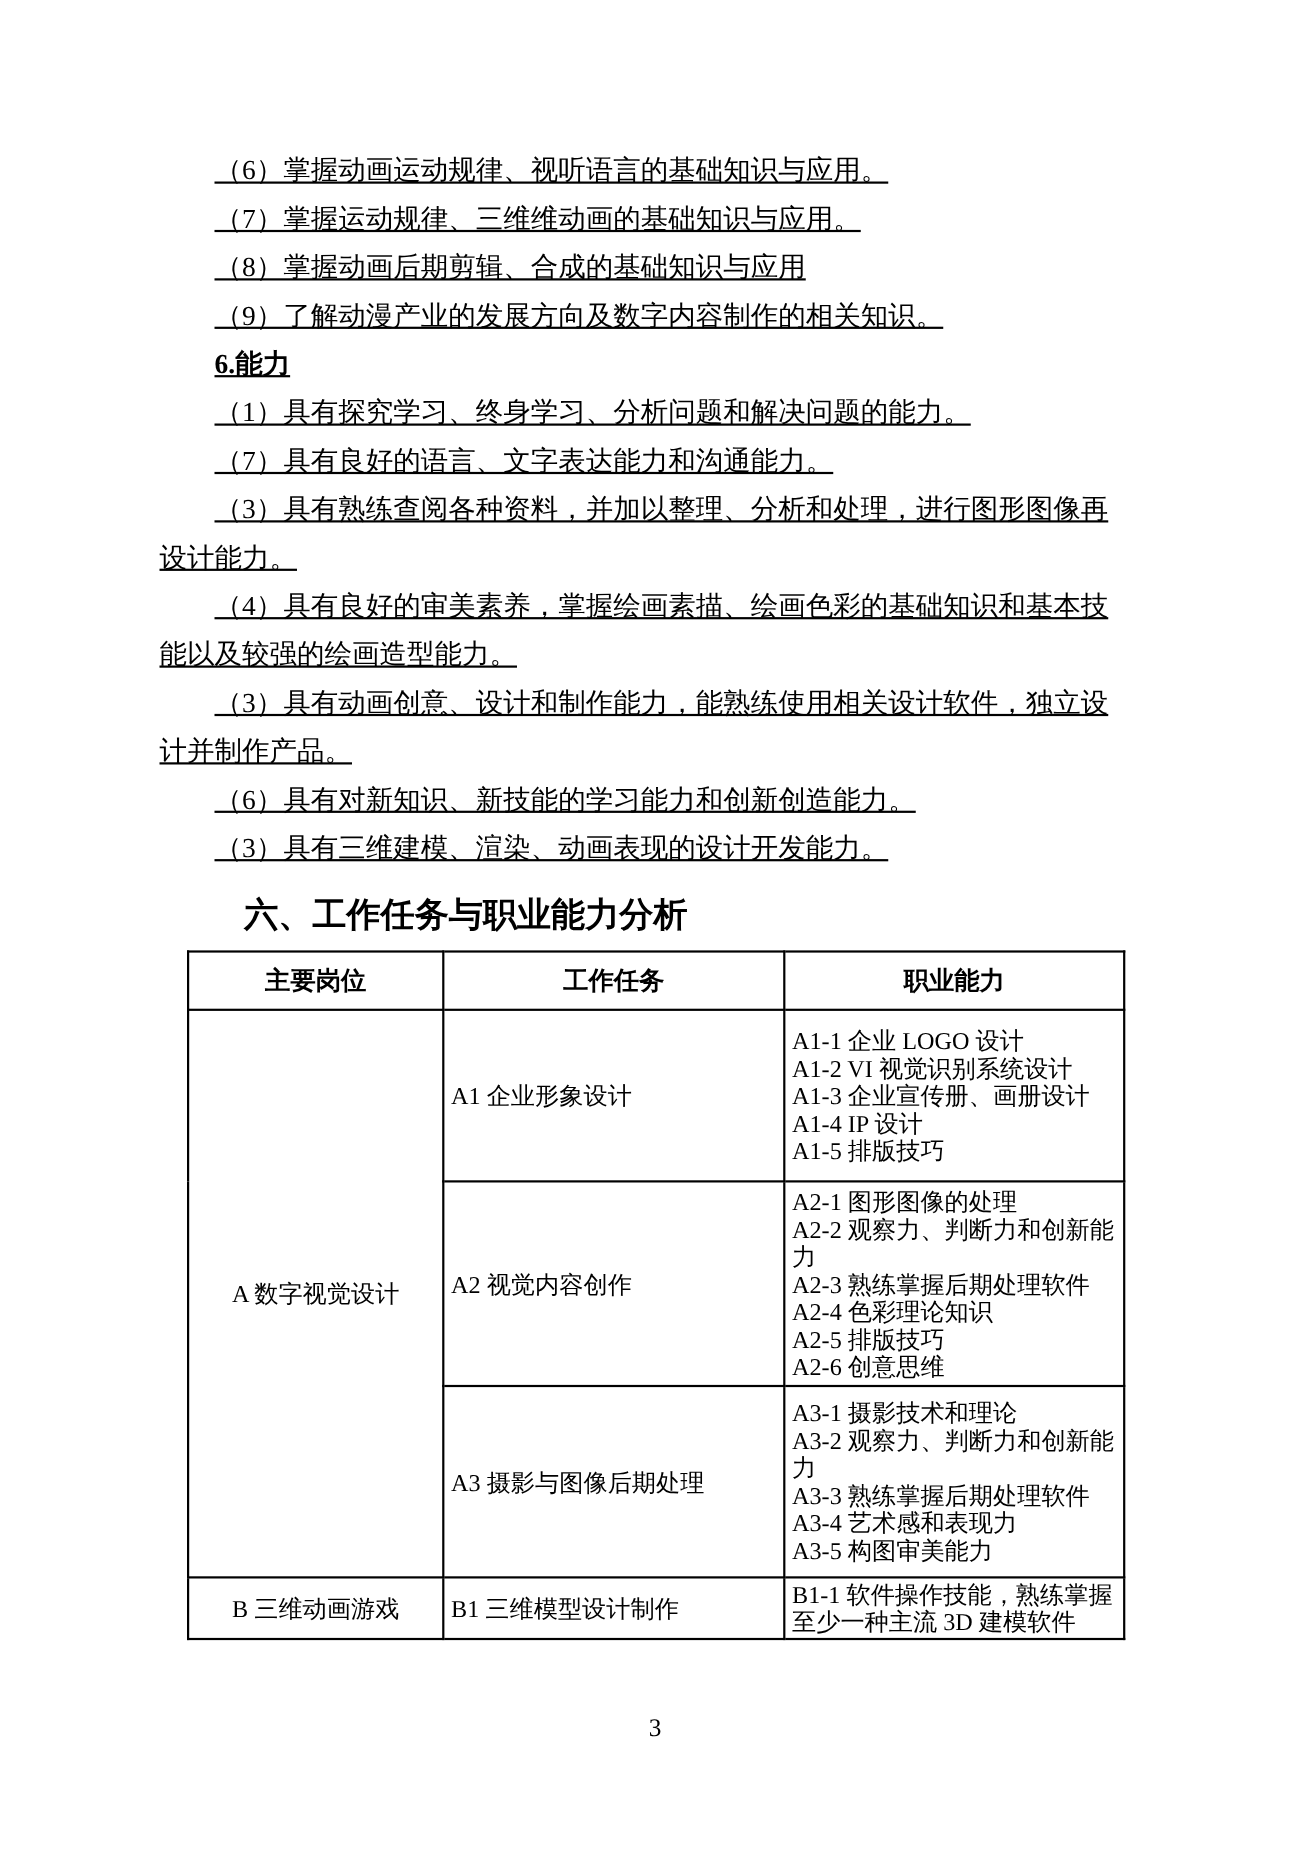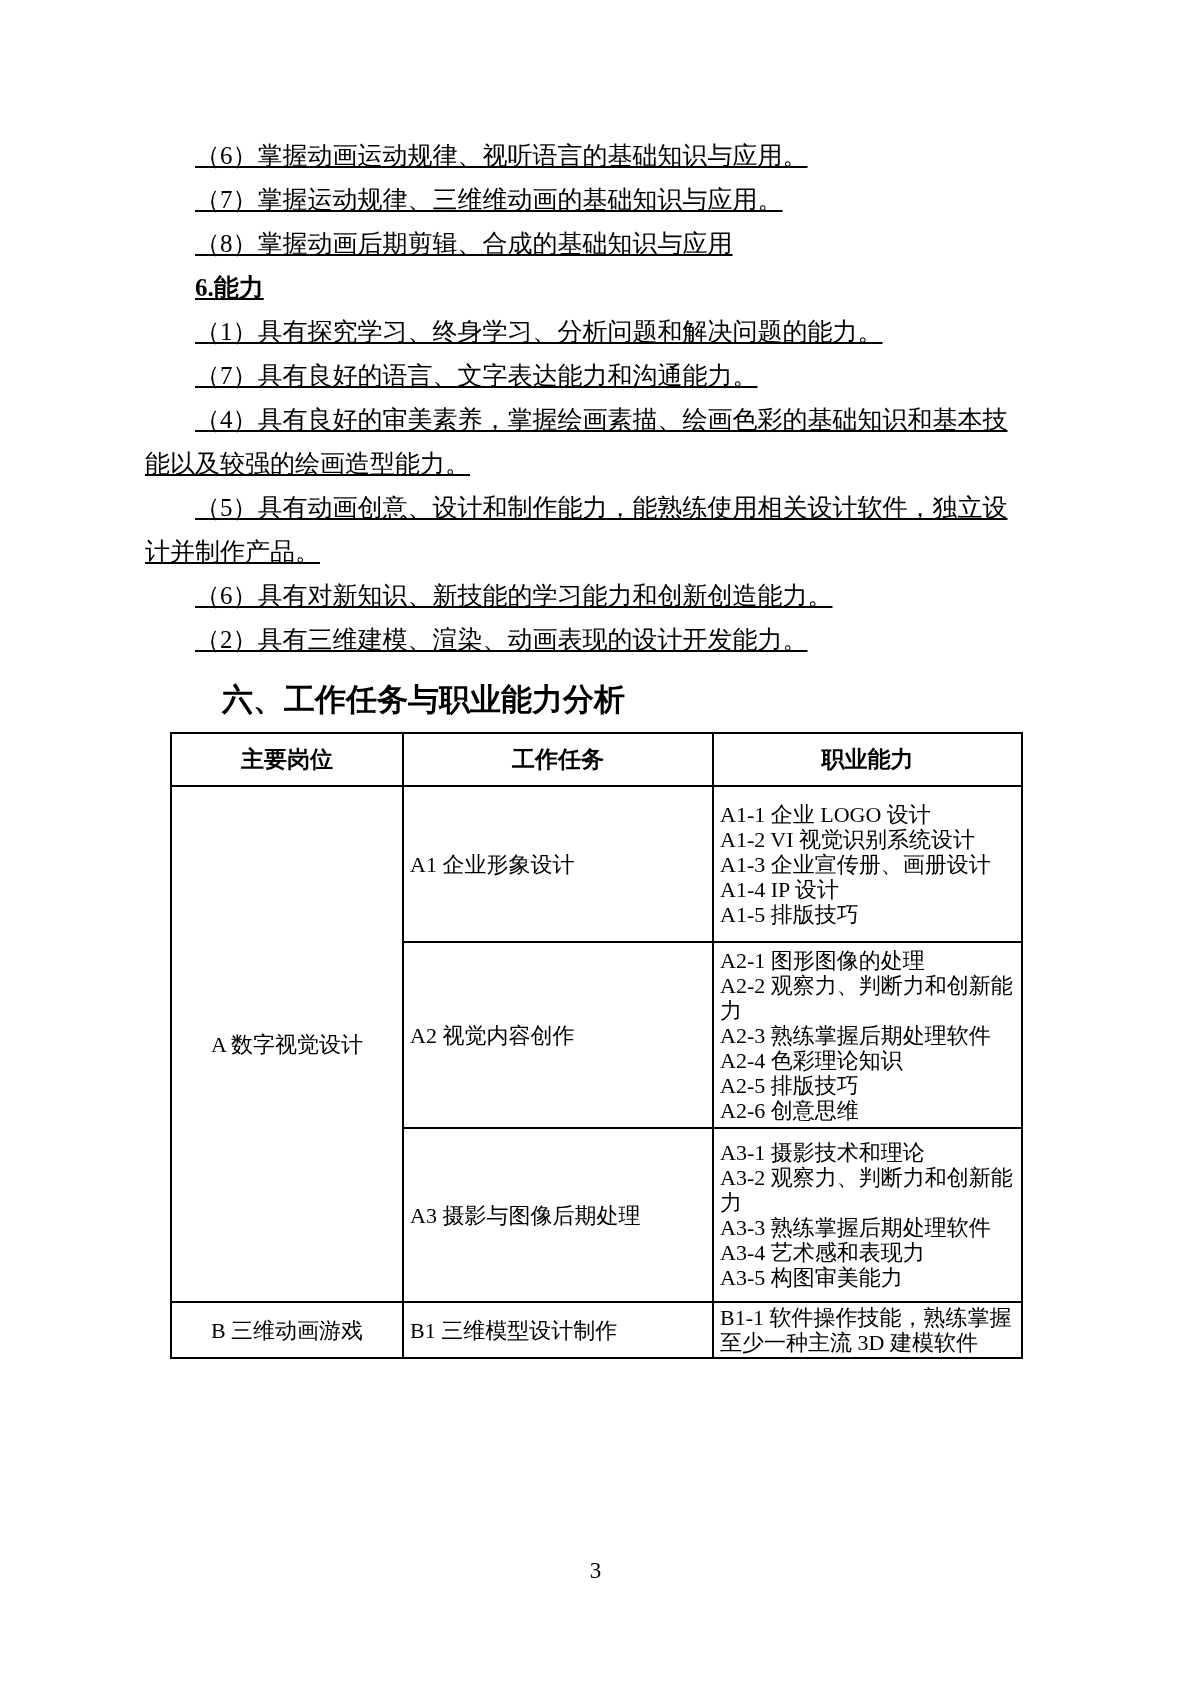--- a/index.html
+++ b/index.html
@@ -77,31 +77,34 @@
   }
 </style>
 </head>
 <body>
 
 <div class="content">
 
   <p class="para">（6）掌握动画运动规律、视听语言的基础知识与应用。</p>
   <p class="para">（7）掌握运动规律、三维维动画的基础知识与应用。</p>
   <p class="para">（8）掌握动画后期剪辑、合成的基础知识与应用</p>
+  <p class="para">（9）了解动漫产业的发展方向及数字内容制作的相关知识。</p>
 
   <p class="para bold">6.能力</p>
 
   <p class="para">（1）具有探究学习、终身学习、分析问题和解决问题的能力。</p>
   <p class="para">（7）具有良好的语言、文字表达能力和沟通能力。</p>
+  <p class="para">（3）具有熟练查阅各种资料，并加以整理、分析和处理，进行图形图像再
+设计能力。</p>
   <p class="para">（4）具有良好的审美素养，掌握绘画素描、绘画色彩的基础知识和基本技
 能以及较强的绘画造型能力。</p>
-  <p class="para">（5）具有动画创意、设计和制作能力，能熟练使用相关设计软件，独立设
+  <p class="para">（3）具有动画创意、设计和制作能力，能熟练使用相关设计软件，独立设
 计并制作产品。</p>
   <p class="para">（6）具有对新知识、新技能的学习能力和创新创造能力。</p>
-  <p class="para">（2）具有三维建模、渲染、动画表现的设计开发能力。</p>
+  <p class="para">（3）具有三维建模、渲染、动画表现的设计开发能力。</p>
 
   <h2 class="section-heading">六、工作任务与职业能力分析</h2>
 
   <table class="analysis">
     <colgroup>
       <col style="width:232px">
       <col style="width:310px">
       <col style="width:309px">
     </colgroup>
     <thead>

